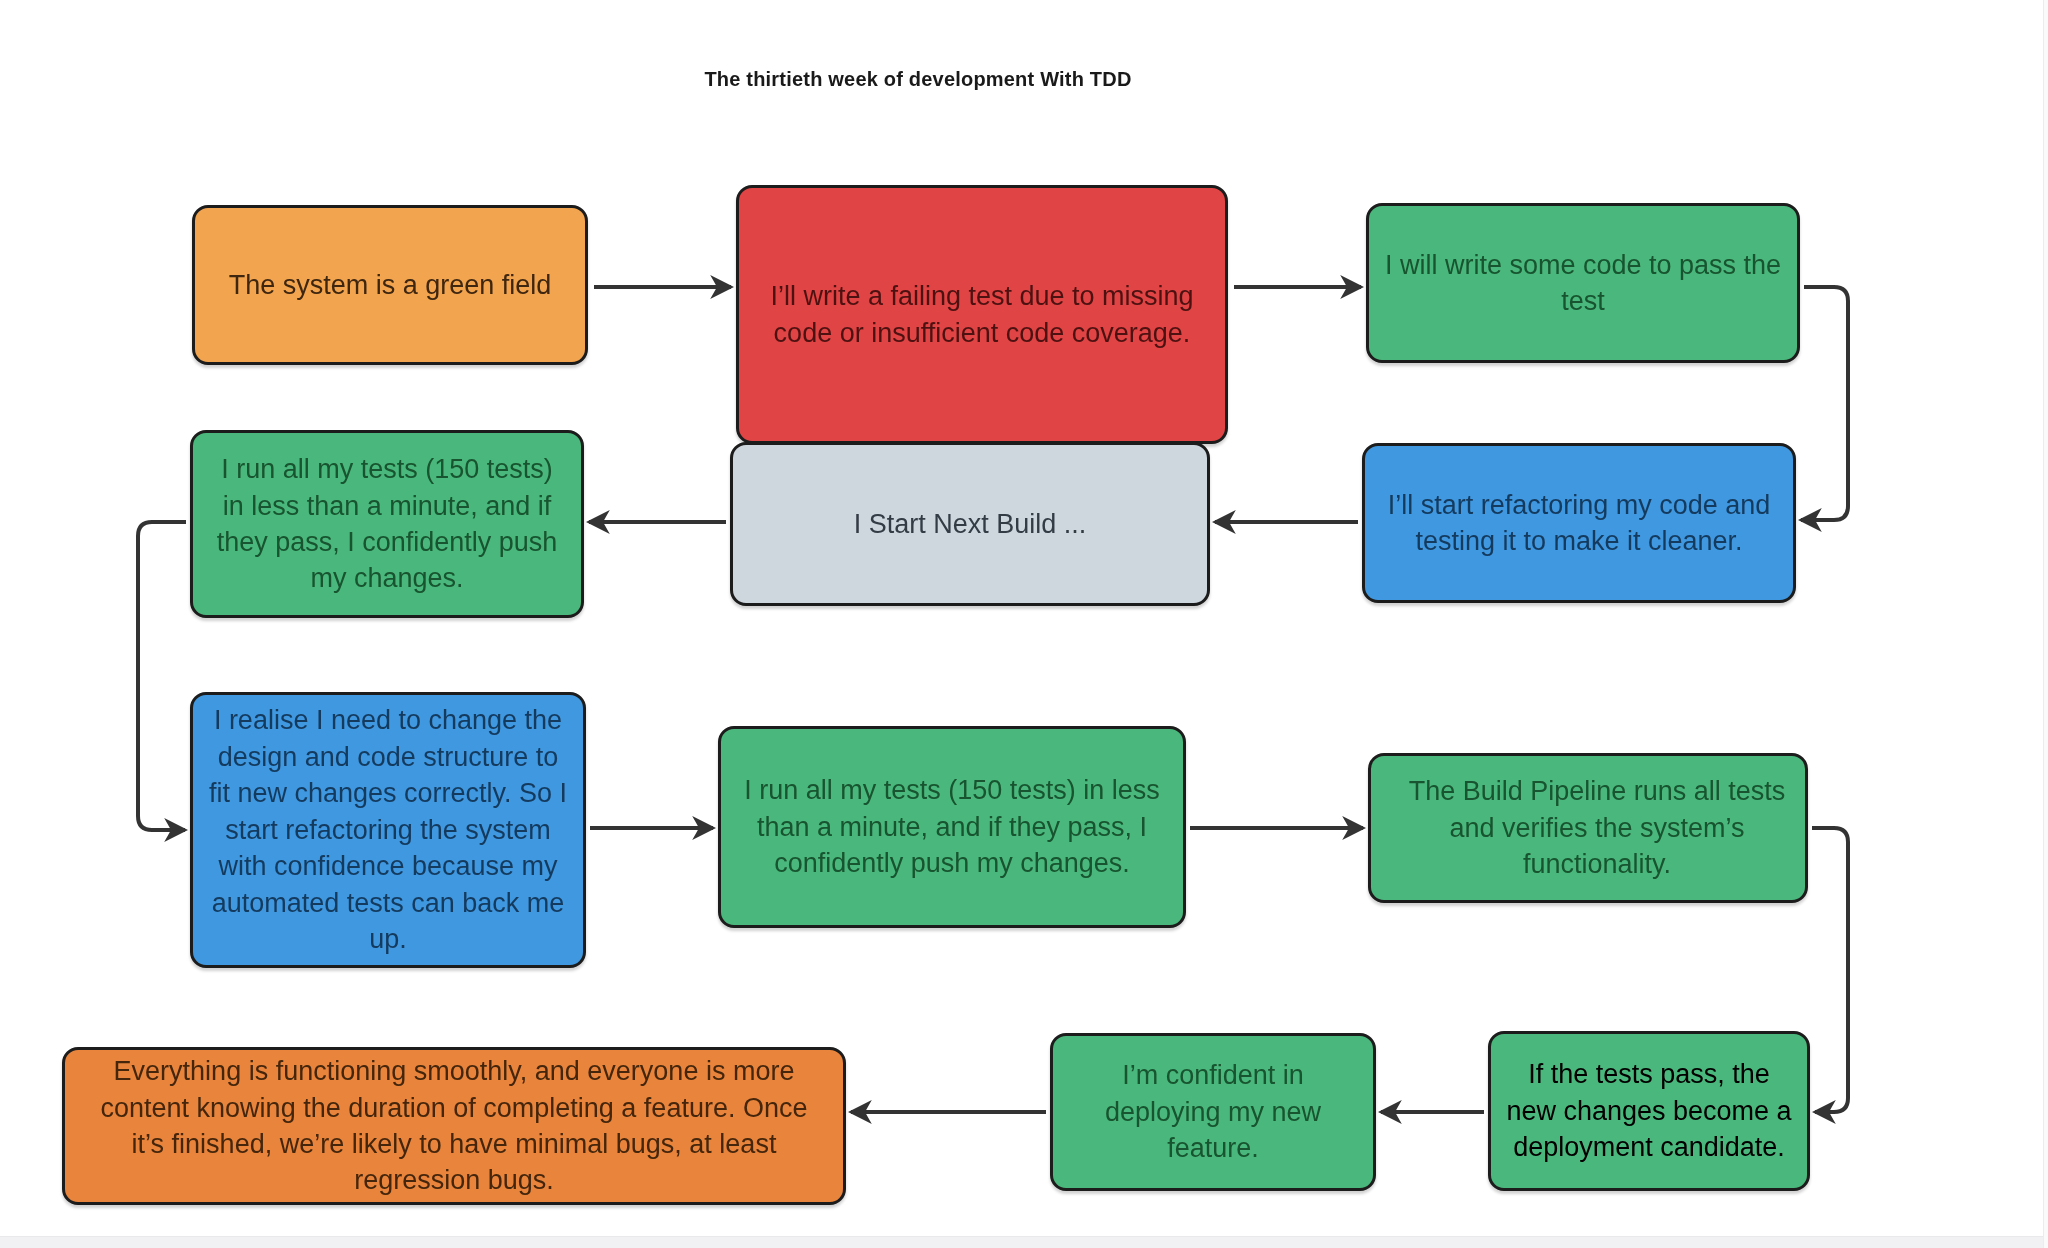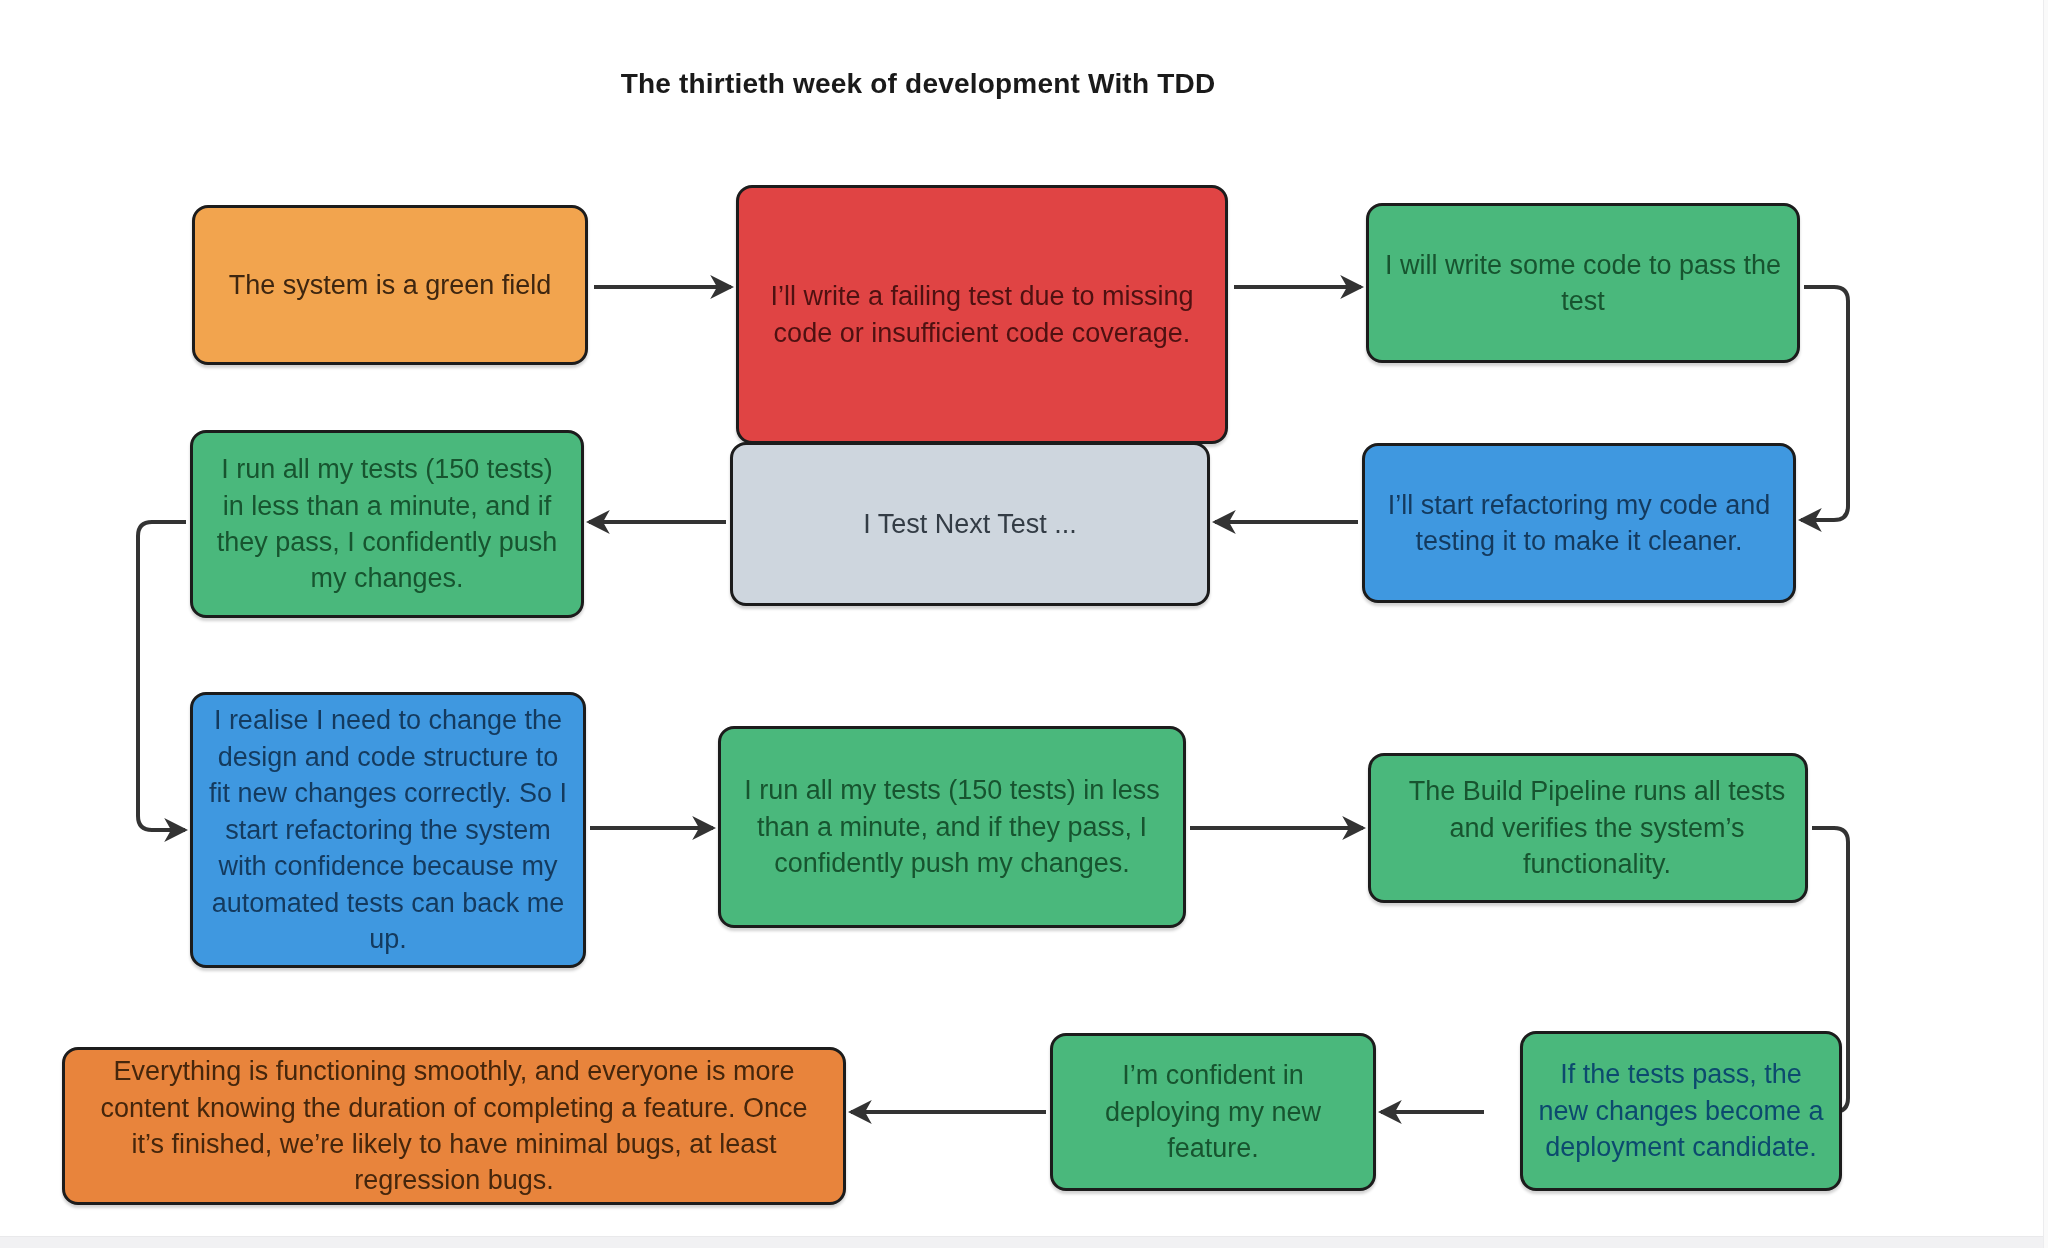--- a/index.html
+++ b/index.html
@@ -11,21 +11,21 @@
   }
   .canvas {
     position: relative;
     width: 2048px; height: 1248px;
     background: #ffffff;
   }
   .title {
     position: absolute;
     left: 0; top: 68px; width: 1836px;
     text-align: center;
-    font-size: 28px;
+    font-size: 20px;
     font-weight: bold;
     letter-spacing: 0.2px;
   }
   .node {
     position: absolute;
     border: 3px solid #1c1c1c;
     border-radius: 16px;
     display: flex;
     align-items: center;
     justify-content: center;
@@ -111,21 +111,21 @@
 
   <div class="node n-pass-code" style="background-color: rgb(74, 184, 124); color: rgb(23, 84, 47);">
     <span class="node-label">I will write some code to pass the test</span>
   </div>
 
   <div class="node n-run-tests-first" style="background-color: rgb(74, 184, 124); color: rgb(23, 84, 47);">
     <span class="node-label">I run all my tests (150 tests)  in less than a minute, and if they pass, I confidently push my changes.</span>
   </div>
 
   <div class="node n-next-test" style="background-color: rgb(206, 214, 222); color: rgb(51, 60, 69);">
-    <span class="node-label">I Test Next Test ...</span>
+    <span class="node-label">I Start Next Build ...</span>
   </div>
 
   <div class="node n-refactor-code" style="background-color: rgb(63, 152, 224); color: rgb(20, 58, 94);">
     <span class="node-label">I’ll start refactoring my code and testing it to make it cleaner.</span>
   </div>
 
   <div class="node n-change-design" style="background-color: rgb(63, 152, 224); color: rgb(20, 58, 94);">
     <span class="node-label">I realise I need to change the design and code structure to fit new changes correctly. So I start refactoring the system with confidence because my automated tests can back me up.</span>
   </div>
 
@@ -138,20 +138,20 @@
   </div>
 
   <div class="node n-smooth-operation" style="background-color: rgb(232, 132, 60); color: rgb(69, 38, 12); margin-top: 12px;">
     <span class="node-label">Everything is functioning smoothly, and everyone is more content knowing the duration of completing a feature. Once it’s finished, we’re likely to have minimal bugs, at least regression bugs.</span>
   </div>
 
   <div class="node n-confident-deploy" style="background-color: rgb(74, 184, 124); color: rgb(23, 84, 47);">
     <span class="node-label">I’m confident in deploying my new feature.</span>
   </div>
 
-  <div class="node n-deployment-candidate" style="background-color: rgb(74, 184, 124); color: #0c4a6e; margin-left: 32px;">
+  <div class="node n-deployment-candidate" style="background-color: rgb(74, 184, 124); color: #000000;">
     <span class="node-label">If the tests pass, the new changes become a deployment candidate.</span>
   </div>
 
   <div class="bottom-strip"></div>
   <div class="right-strip"></div>
 
 </div>
 
 </body></html>

